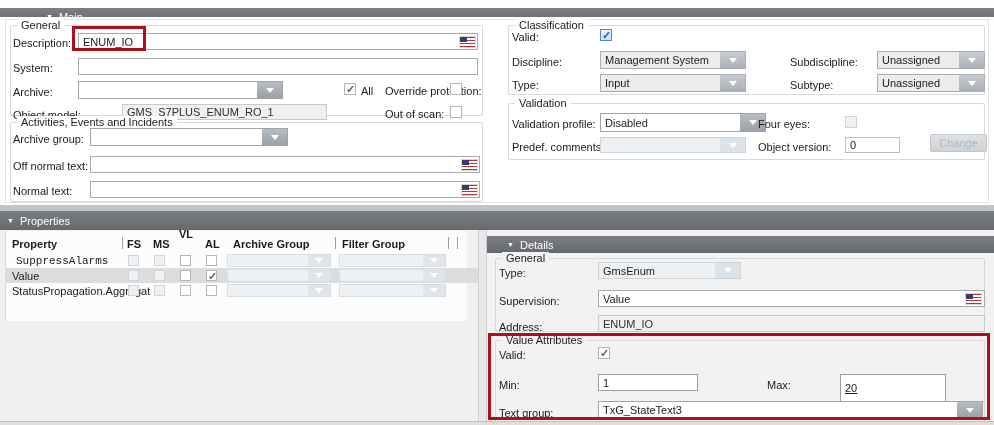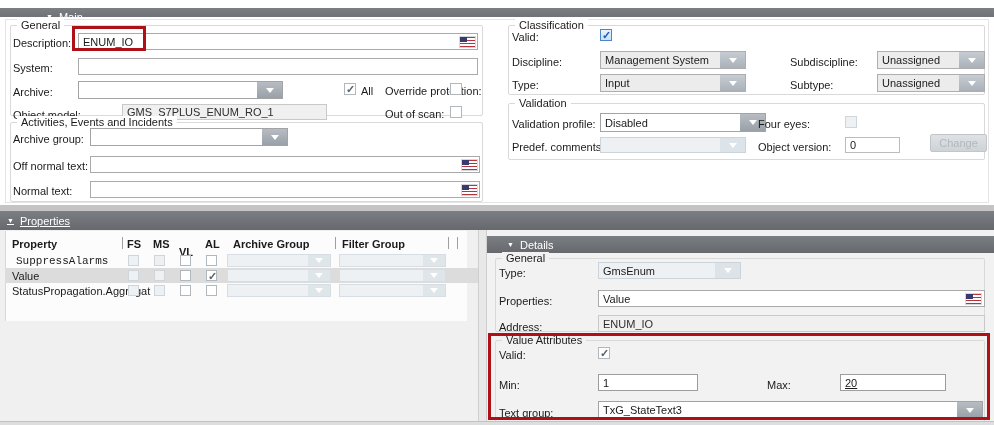--- a/index.html
+++ b/index.html
@@ -166,32 +166,32 @@
     <span>0</span>
   </div>
   <div class="btn-change" style="left:930px;top:134px;width:57px;height:18px;">
     <span>Change</span>
   </div>
 
   <div class="redbox" style="left:72px;top:26px;width:74px;height:25px;"></div>
 
   <div class="abs" style="left:0;top:205px;width:994px;height:6px;background:#c4c4c4;"></div>
 
-  <div class="hdr" style="top:211px;height:19px;text-decoration:underline;">
+  <div class="hdr" style="top:211px;height:19px;">
     <span class="tri">▼</span>
     <span>Properties</span>
   </div>
 
   <div class="abs" style="left:0;top:230px;width:478px;height:195px;background:#f0f0f0;"></div>
   <div class="abs" style="left:5px;top:231px;width:462px;height:90px;background:#fcfcfc;border-left:1px solid #d8d8d8;"></div>
 
   <span class="lbl bold" style="left:12px;top:238px;">Property</span>
   <span class="lbl bold" style="left:127px;top:238px;">FS</span>
   <span class="lbl bold" style="left:153px;top:238px;">MS</span>
-  <span class="lbl bold" style="left:179px;top:246px;text-align:right;">VL</span>
+  <span class="lbl bold" style="left:179px;top:228px;text-align:right;">VL</span>
   <span class="lbl bold" style="left:205px;top:238px;">AL</span>
   <span class="lbl bold" style="left:233px;top:238px;">Archive Group</span>
   <span class="lbl bold" style="left:342px;top:238px;">Filter Group</span>
   <span class="tick" style="left:122px;top:237px;"></span>
   <span class="tick" style="left:335px;top:237px;"></span>
   <span class="tick" style="left:448px;top:237px;"></span>
   <span class="tick" style="left:457px;top:237px;"></span>
 
   <div class="abs" style="left:5px;top:253px;width:473px;height:15px;"></div>
   <span class="lbl" style="left:16px;top:255px;font-family:Liberation Mono, monospace;">SuppressAlarms</span>
@@ -241,41 +241,41 @@
   </div>
 
   <div class="gb" style="left:495px;top:258px;width:490px;height:74px;">
     <span class="gb-title gray">General</span>
   </div>
   <span class="lbl" style="left:499px;top:267px;">Type:</span>
   <div class="dd disabled" style="left:598px;top:262px;width:143px;height:17px;">
     <span class="txt">GmsEnum</span>
     <span class="btn"></span>
   </div>
-  <span class="lbl" style="left:499px;top:295px;">Properties:</span>
+  <span class="lbl" style="left:499px;top:295px;">Supervision:</span>
   <div class="inp" style="left:598px;top:290px;width:387px;height:17px;">
     <span>Value</span>
   </div>
   <span class="flag" style="left:966px;top:294px;"></span>
   <span class="lbl" style="left:499px;top:321px;">Address:</span>
   <div class="inp disabled" style="left:598px;top:315px;width:387px;height:17px;">
     <span>ENUM_IO</span>
   </div>
 
   <div class="gb" style="left:495px;top:340px;width:490px;height:99px;">
     <span class="gb-title gray">Value Attributes</span>
   </div>
   <span class="lbl" style="left:499px;top:349px;">Valid:</span>
   <span class="cb" style="left:598px;top:347px;" data-state="checked-dim"></span>
   <span class="lbl" style="left:499px;top:379px;">Min:</span>
   <div class="inp" style="left:598px;top:374px;width:100px;height:17px;border-color:#9d9d9d;">
     <span>1</span>
   </div>
   <span class="lbl" style="left:757px;top:379px;padding-left:10px;">Max:</span>
-  <div class="inp" style="left:840px;top:374px;width:106px;height:17px;border-color:#9d9d9d;text-decoration:underline;">
+  <div class="inp" style="left:840px;top:374px;width:106px;height:28px;border-color:#9d9d9d;text-decoration:underline;">
     <span>20</span>
   </div>
   <span class="lbl" style="left:499px;top:407px;">Text group:</span>
   <div class="dd" style="left:598px;top:401px;width:385px;height:18px;">
     <span class="txt">TxG_StateText3</span>
     <span class="btn"></span>
   </div>
 
   <div class="redbox" style="left:488px;top:333px;width:502px;height:87px;"></div>
 

